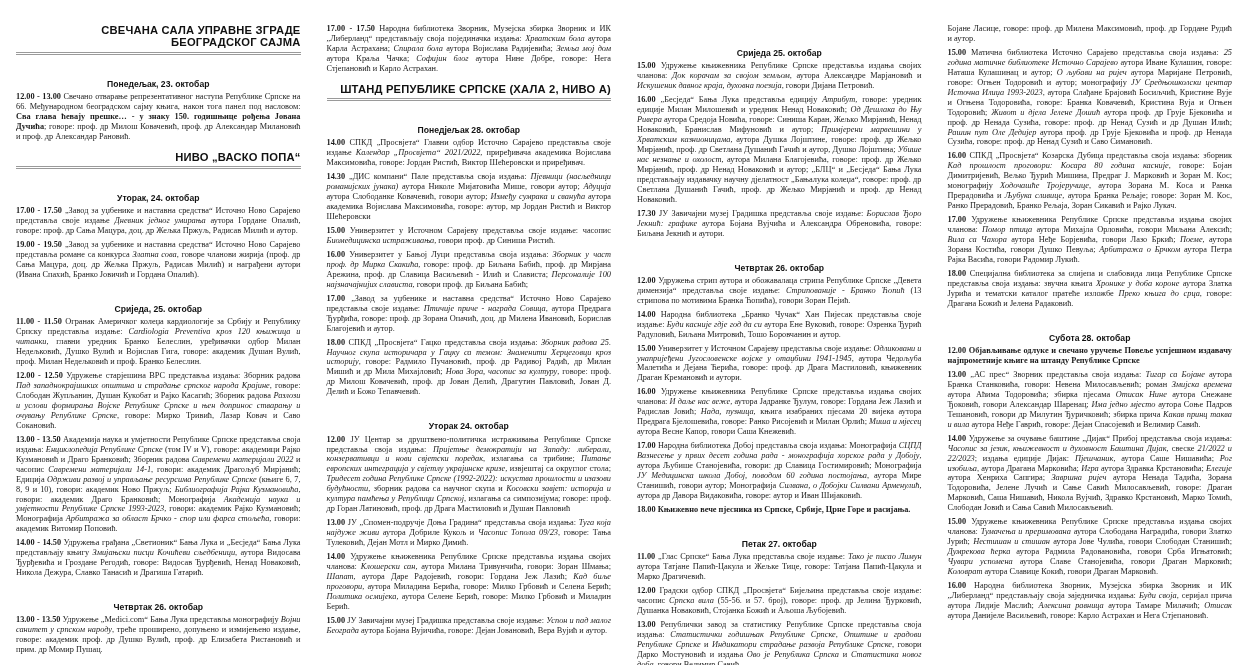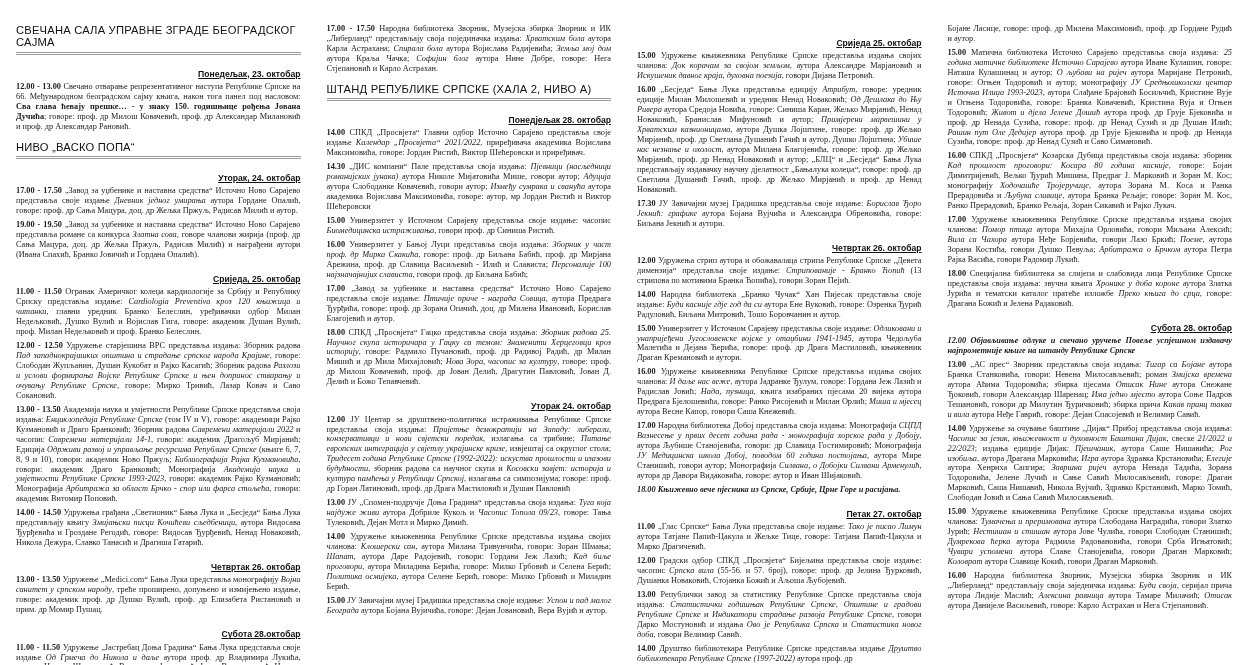--- a/index.html
+++ b/index.html
@@ -1,30 +1,30 @@
 <!DOCTYPE html>
 <html><head>
 <meta charset="utf-8">
 <style>
   html,body{margin:0;padding:0;background:#ffffff;}
   body{width:1248px;height:665px;overflow:hidden;color:#1b1b1b;
        font-family:"Liberation Serif",serif;}
   .page{display:grid;grid-template-columns:repeat(4,1fr);gap:26px;
         padding:24px 16px 0 16px;box-sizing:border-box;height:100%;}
   .col{font-size:8.3px;line-height:1.2;text-align:justify;}
-  .section-header{font-family:"Liberation Sans",sans-serif;font-weight:normal;
+  .section-header{font-family:"Liberation Sans",sans-serif;font-weight:bold;
         font-size:11.2px;line-height:1.1;letter-spacing:.2px;color:#111;
         border-bottom:3px double #9a9a9a;padding-bottom:3px;margin:9px 0 5px 0;
-        text-align:left;}
+        text-align:right;}
   .col .section-header:first-child{margin-top:0;}
   .day{font-family:"Liberation Sans",sans-serif;font-weight:bold;
-        font-size:8.6px;margin:14px 0 3px 0;text-align:right;color:#111;text-decoration:underline;}
+        font-size:8.6px;margin:24px 0 3px 0;text-align:center;color:#111;}
   .event{margin:0 0 4px 0;}
   .event .time{font-weight:bold;}
-  .event.emph{font-weight:bold;font-style:italic;}
+  .event.emph{font-weight:bold;}
 </style>
 </head>
 <body>
 
 <main class="page">
   <section class="col">
       <h2 class="section-header">СВЕЧАНА САЛА УПРАВНЕ ЗГРАДЕ БЕОГРАДСКОГ САЈМА</h2>
       <h3 class="day">Понедељак, 23. октобар</h3>
       <p class="event"><b class="time">12.00 - 13.00</b> Свечано отварање репрезентативног наступа Републике Српске на 66. Међународном београдском сајму књига, након тога панел под насловом: <b>Сва глава ћевају прешке… - у знаку 150. годишњице рођења Јована Дучића</b>; говоре: проф. др Милош Ковачевић, проф. др Александар Милановић и проф. др Александар Рановић.</p>
       <h2 class="section-header">НИВО „ВАСКО ПОПА“</h2>

